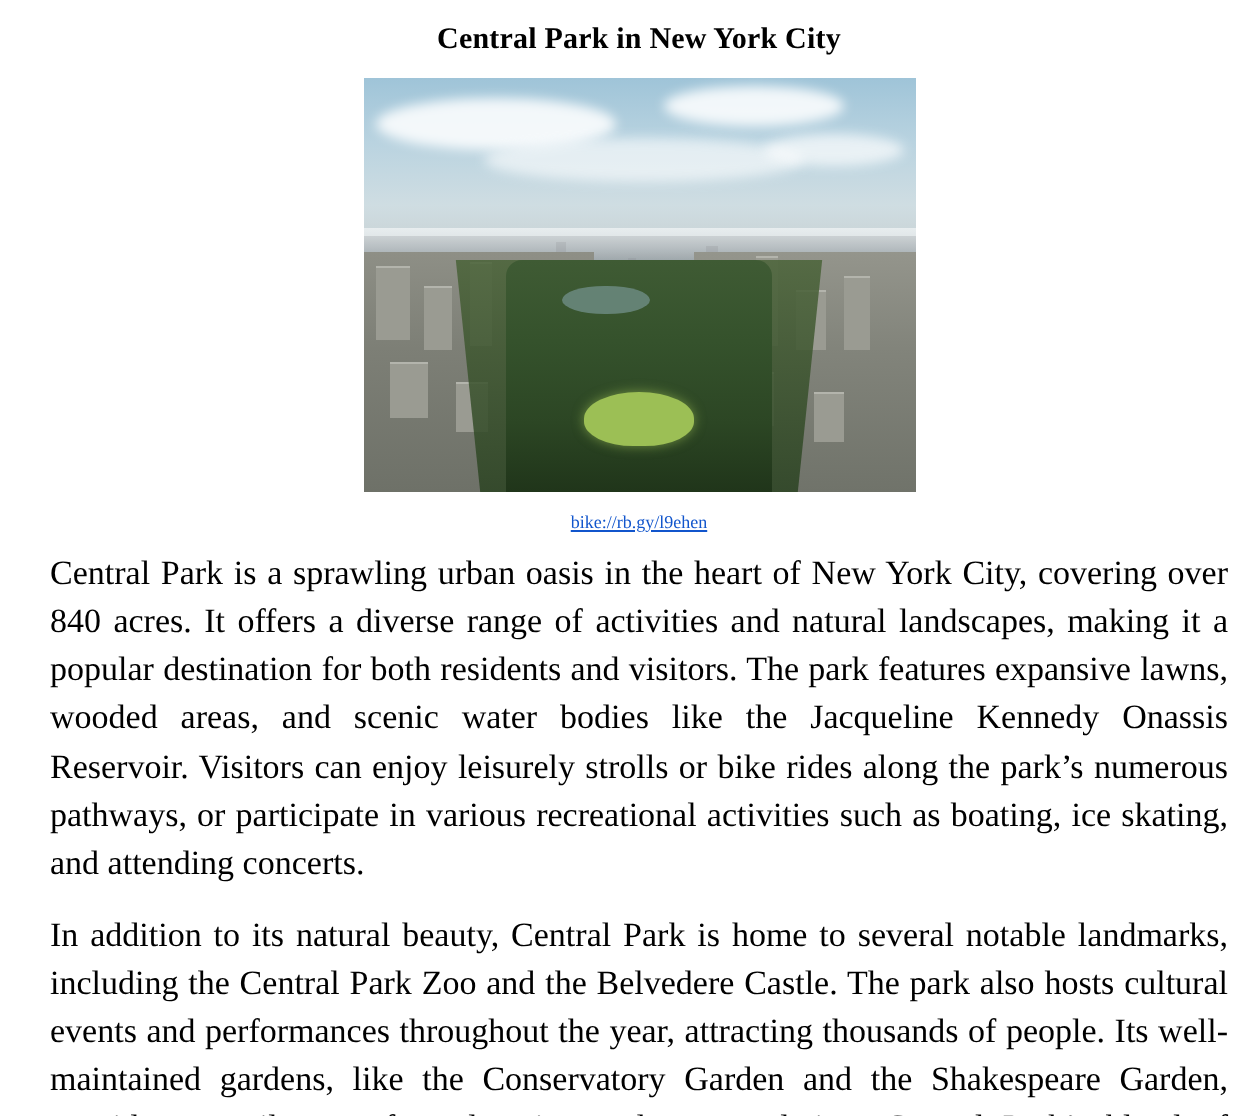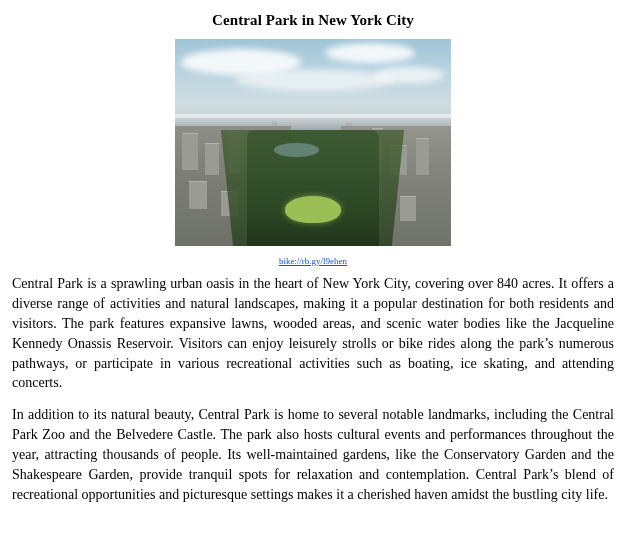--- a/index.html
+++ b/index.html
@@ -11,21 +11,21 @@
     width: 626px;
     height: 558px;
     font-family: "Liberation Serif", serif;
     color: #000000;
     overflow: hidden;
   }
   .page {
     box-sizing: border-box;
     width: 626px;
     height: 558px;
-    padding: 10px 12px 0 12px;
+    padding: 10px 12px 0 25px;
   }
   .doc-title {
     text-align: center;
     font-size: 15px;
     font-weight: bold;
     margin: 2px 0 10px 0;
     letter-spacing: 0.1px;
   }
   .figure {
     text-align: center;
@@ -137,21 +137,21 @@
   }
   .fig-link {
     display: inline-block;
     font-size: 9px;
     color: #1155cc;
     text-decoration: underline;
     font-family: "Liberation Serif", serif;
     margin-top: 5px;
   }
   p.body-text {
-    font-size: 14px;
+    font-size: 17px;
     line-height: 1.42;
     text-align: justify;
     margin: 0 0 12px 0;
   }
 </style>
 </head>
 <body>
 
 <div class="page">
 

